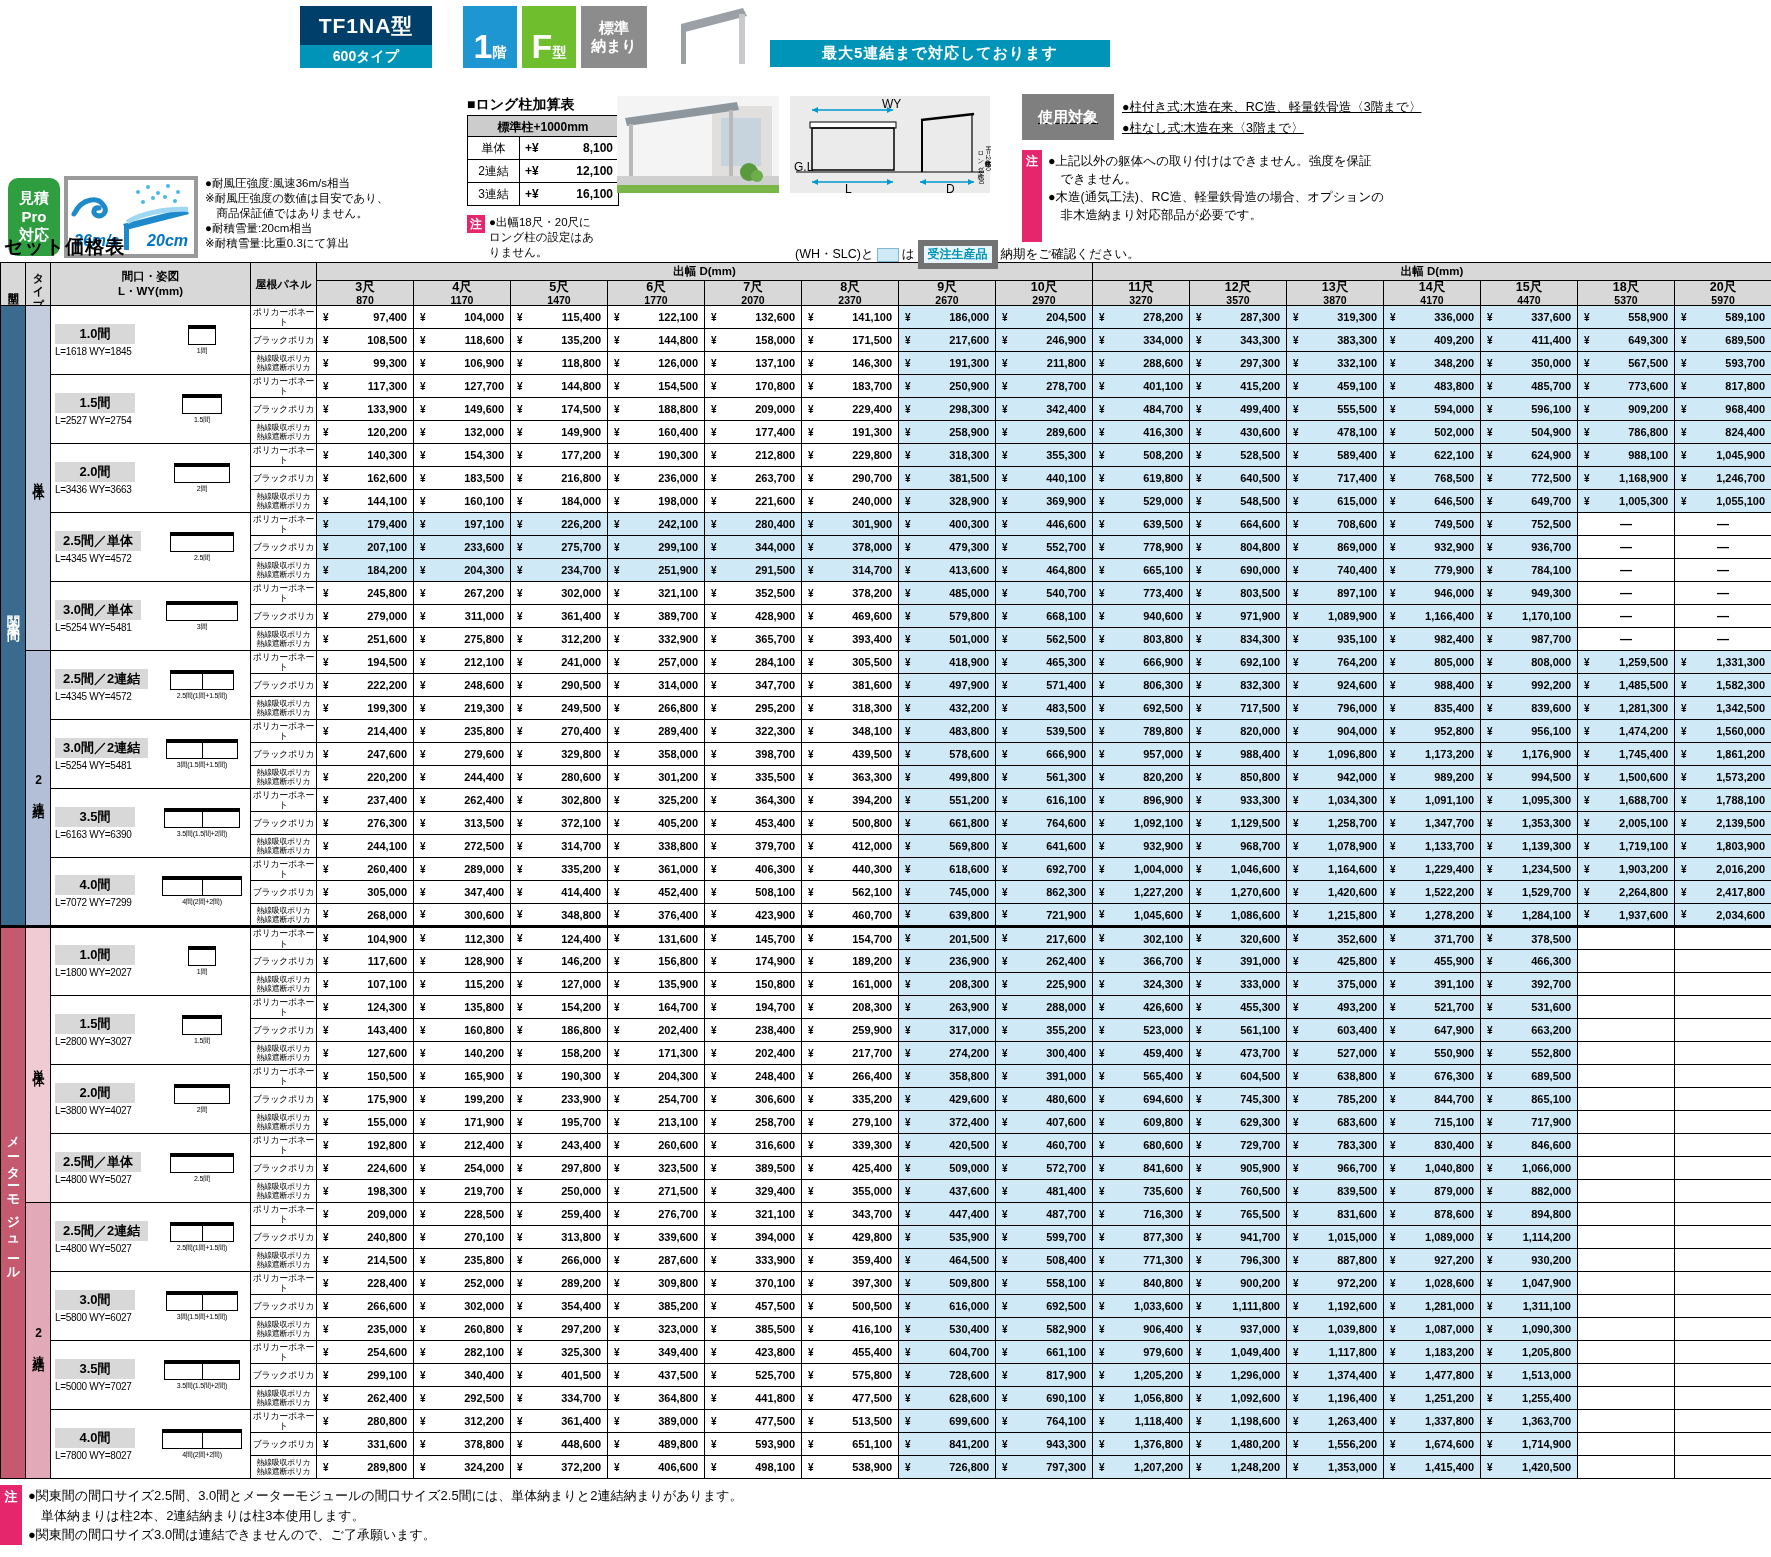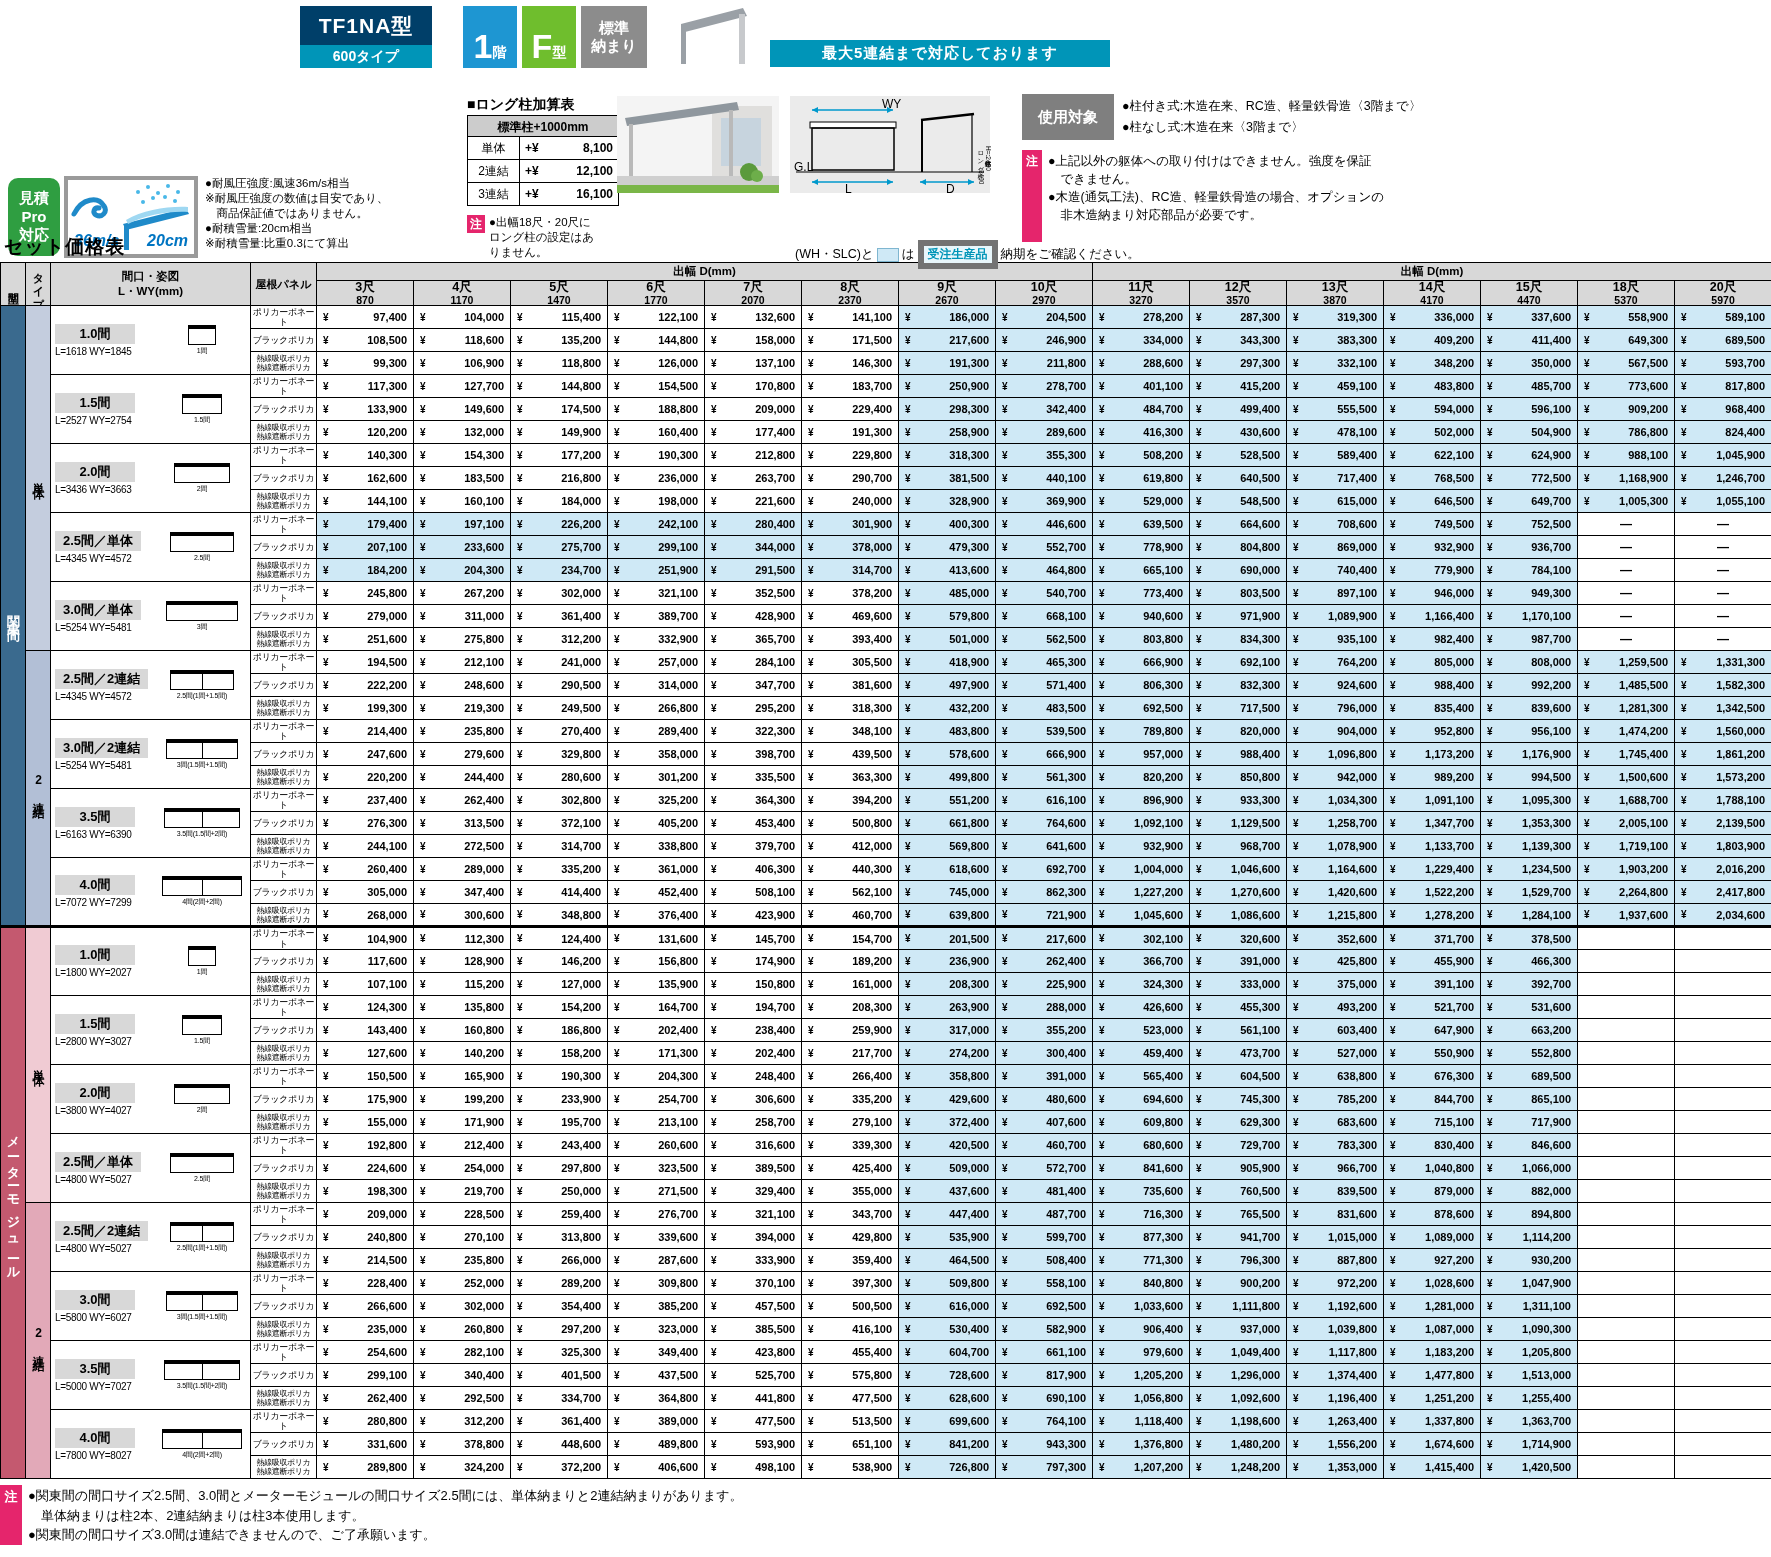--- a/index.html
+++ b/index.html
@@ -38,21 +38,21 @@
 
   .photo { left:617px; top:96px; }
   .dim { left:790px; top:96px; width:200px; height:97px; background:#ebebeb; }
   .dim span { position:absolute; font-size:12px; }
   .dim .wy { left:92px; top:1px; color:#000; }
   .dim .gl { left:4px; top:64px; }
   .dim .l  { left:55px; top:86px; }
   .dim .d  { left:156px; top:86px; }
   .dim .h  { right:-2px; top:50px; font-size:6.5px; writing-mode:vertical-rl; text-orientation:mixed; white-space:pre-line; line-height:1.1; }
 
-  .usage { left:1022px; top:94px; display:flex; gap:8px; align-items:flex-start; }
+  .usage { left:1022px; top:94px; display:flex; gap:8px; align-items:center;text-decoration:underline; }
   .usage-label { background:#7f7f7f; color:#fff; font-weight:bold; font-size:15px; width:92px; height:46px; display:flex; align-items:center; justify-content:center; }
   .usage-lines { font-size:12.5px; line-height:1.7; white-space:pre-line; padding-top:2px; }
   .usage-note { left:1022px; top:150px; display:flex; gap:6px; }
   .usage-note .bar { background:#e5256c; color:#fff; font-weight:bold; font-size:12px; width:20px; height:92px; display:flex; justify-content:center; padding-top:3px; }
   .usage-note .txt { font-size:12.5px; line-height:1.45; white-space:pre-line; padding-top:2px; }
 
   .estimate { left:8px; top:178px; width:52px; height:78px; background:#2f9e41; color:#fff; font-weight:bold; font-size:15px; border-radius:10px; display:flex; align-items:center; justify-content:center; text-align:center; white-space:pre-line; line-height:1.25; }
   .windbox { left:64px; top:176px; width:134px; height:82px; border:4px solid #9a9a9a; background:#fff; position:absolute; }
   .windbox .wv, .windbox .sv { position:absolute; bottom:4px; color:#0075c2; font-weight:bold; font-size:16px; font-style:italic; }
   .windbox .wv { left:6px; } .windbox .sv { right:6px; }

